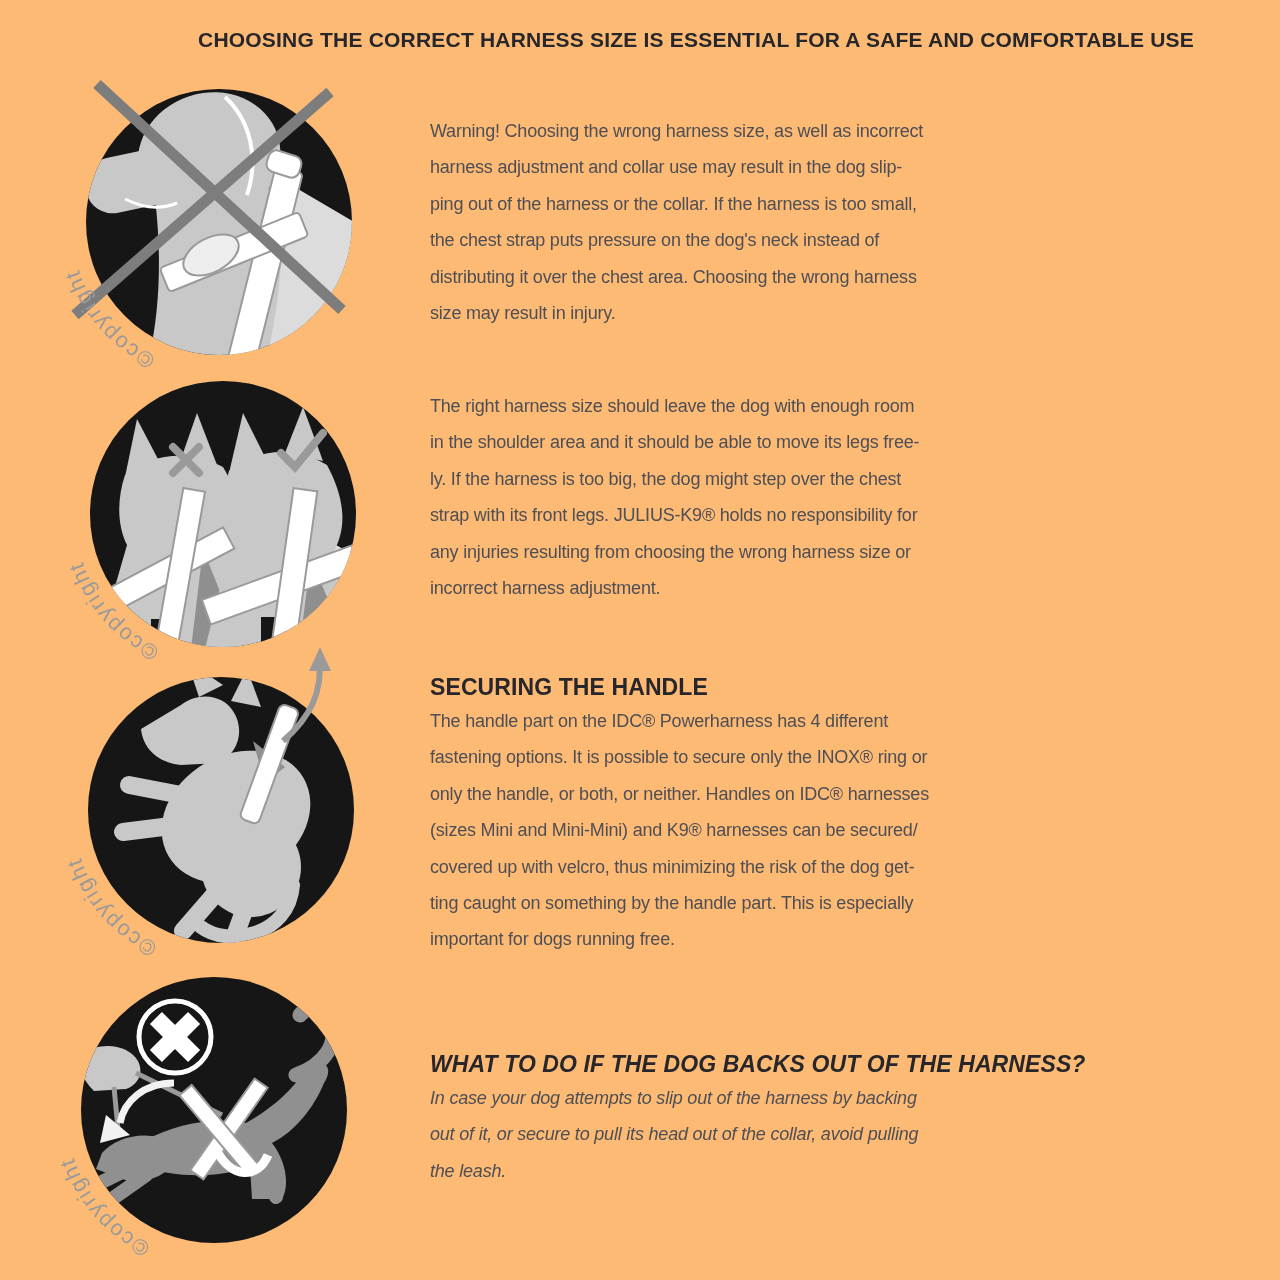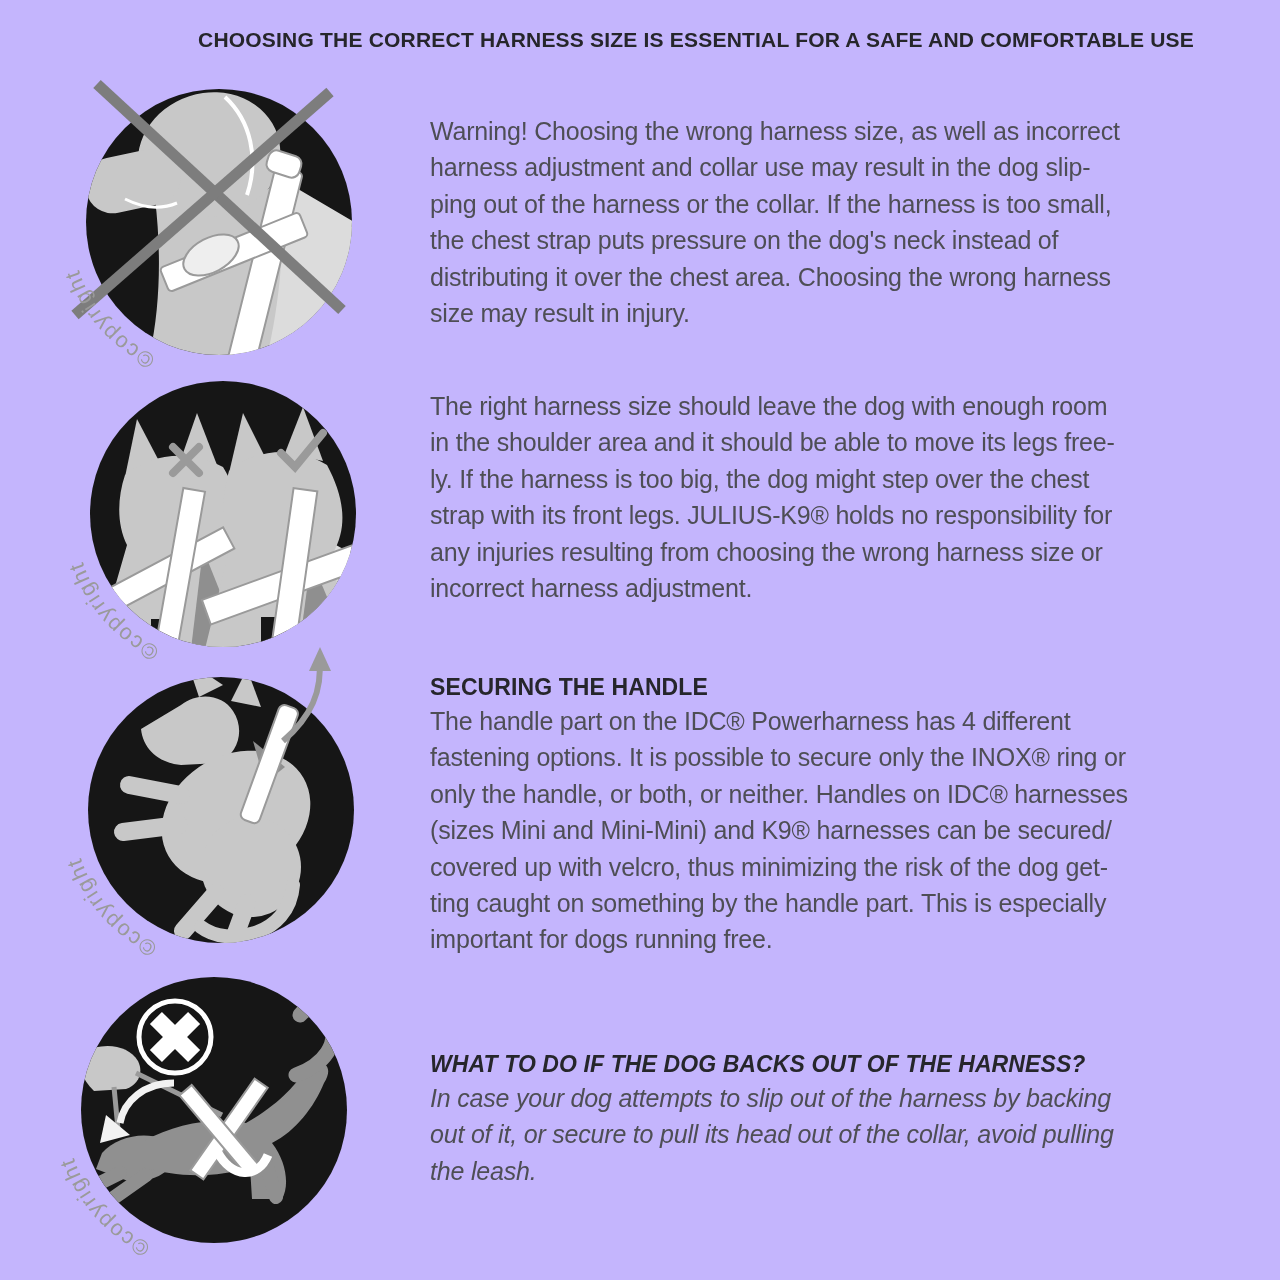--- a/index.html
+++ b/index.html
@@ -1,22 +1,22 @@
 <!DOCTYPE html>
 <html><head>
 <meta charset="utf-8">
 <style>
   html,body{margin:0;padding:0;background:#ffffff;}
   body{width:1280px;height:1280px;position:relative;font-family:"Liberation Sans",sans-serif;}
-  .page{position:absolute;inset:0;background:#c4b5fd;overflow:hidden;}
+  .page{position:absolute;inset:0;background:#fdba74;overflow:hidden;}
   .title{position:absolute;left:160px;top:28px;width:1072px;margin:0;text-align:center;
          font-size:21px;font-weight:700;letter-spacing:.2px;color:#26262b;}
   .fig{position:absolute;width:340px;height:340px;margin:0;}
   .txt{position:absolute;left:430px;width:820px;color:#4e4e55;}
-  .txt p{margin:0;font-size:25px;line-height:36.4px;letter-spacing:-.2px;white-space:pre;}
+  .txt p{margin:0;font-size:18px;line-height:36.4px;letter-spacing:-.2px;white-space:pre;}
   .txt h2{margin:0 0 4px 0;font-size:23px;line-height:24px;font-weight:700;
           color:#26262b;letter-spacing:.1px;}
   
   .cfill{fill:#161616;}
   .lg{fill:#c8c8c8;}
   .vlg{fill:#dcdcdc;}
   .mg{fill:#8f8f8f;}
   .dg{fill:#909090;}
   .wh{fill:#ffffff;}
   .strap{fill:#ffffff;stroke:#9a9a9a;stroke-width:2;}

